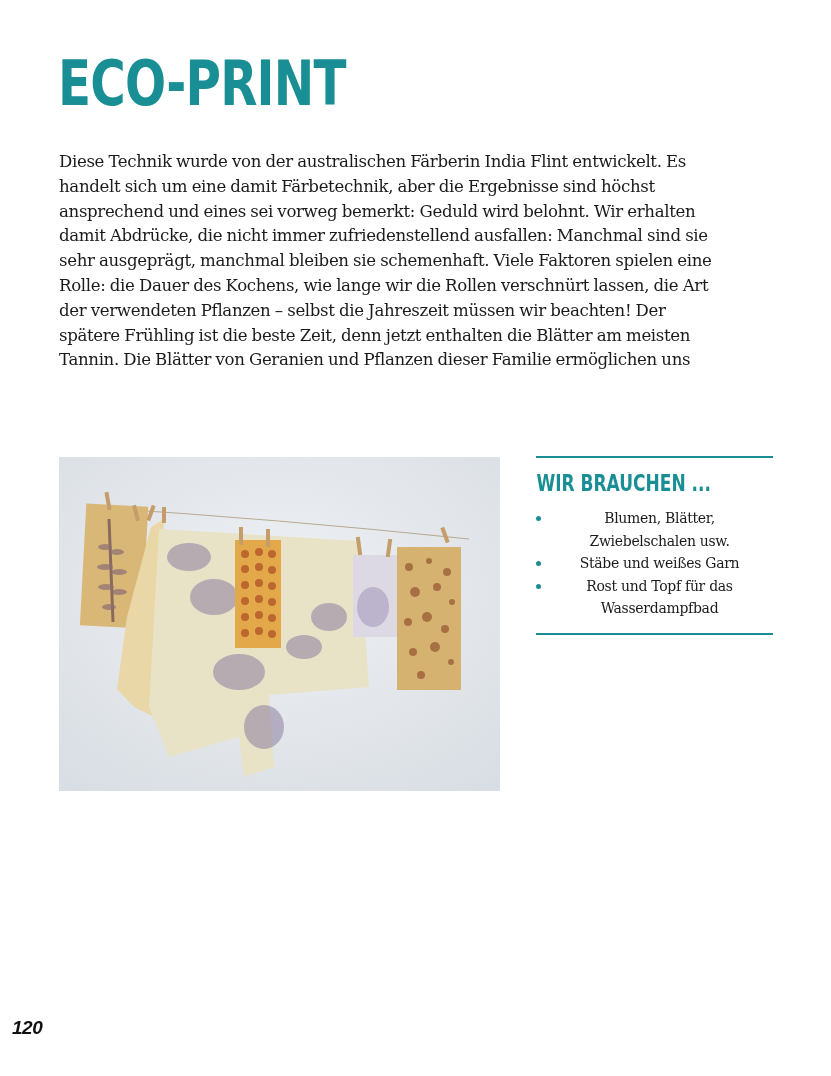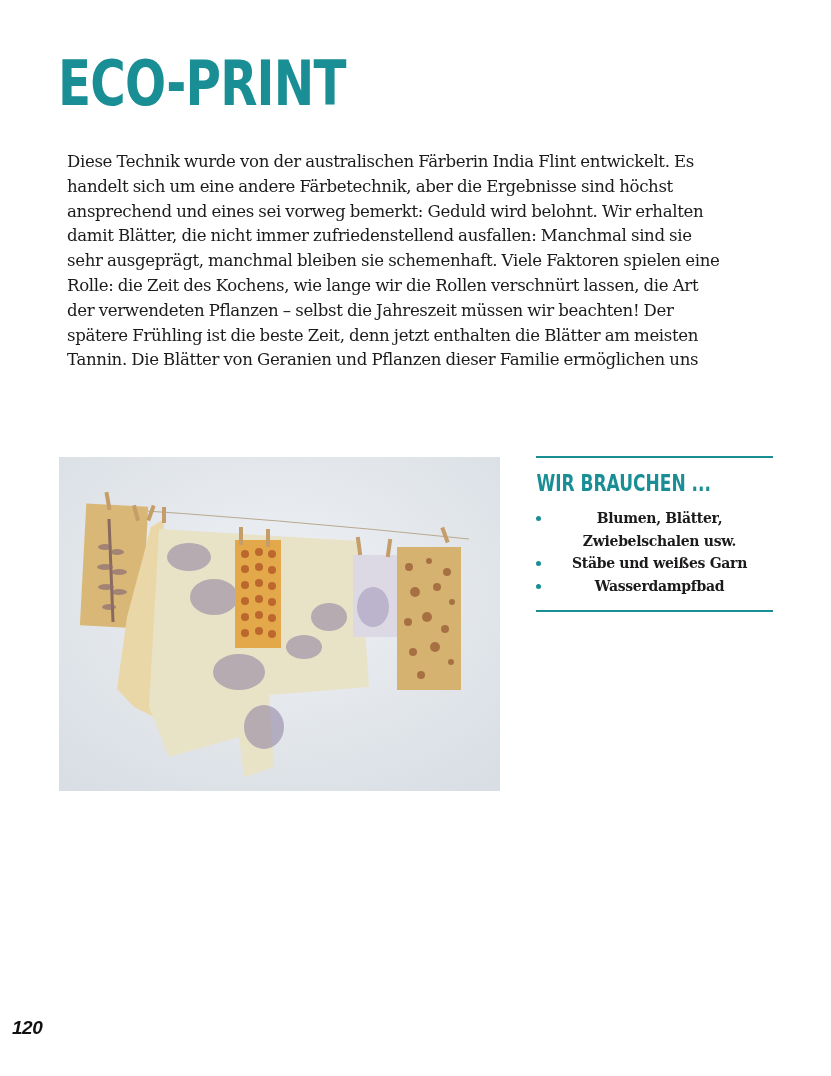--- a/index.html
+++ b/index.html
@@ -35,21 +35,21 @@
       top: 150px;
       width: 730px;
       margin: 0;
       font-family: "DejaVu Serif", serif;
       font-size: 16.6px;
       line-height: 24.8px;
       color: #1c1a1a;
       letter-spacing: -0.35px;
       word-spacing: -0.5px;
     }
-    .intro span { display: block; white-space: nowrap; margin-left: 8px; }
+    .intro span { display: block; white-space: nowrap; }
     .photo {
       position: absolute;
       left: 59px;
       top: 457px;
       width: 441px;
       height: 334px;
       overflow: hidden;
       background: linear-gradient(160deg, #e9ecef 0%, #dfe3e8 55%, #d5dadf 100%);
     }
     .photo svg { display: block; }
@@ -83,21 +83,20 @@
       padding: 0;
       font-family: "DejaVu Serif", serif;
       font-size: 14px;
       line-height: 22.5px;
       color: #1c1a1a;
       letter-spacing: -0.3px;
     }
     .needs-list li {
       position: relative;
       padding-left: 10px;
-      font-weight: bold;
     }
     .needs-list li .bullet {
       position: absolute;
       left: 0;
       top: 9px;
       width: 5px;
       height: 5px;
       border-radius: 50%;
       background: #1a8e95;
     }
@@ -117,25 +116,25 @@
       padding-left: 12px;
     }
   </style>
 </head>
 <body>
 
 <h1 class="page-title">ECO-PRINT</h1>
 
 <div class="intro">
   <span>Diese Technik wurde von der australischen Färberin India Flint entwickelt. Es</span>
-  <span>handelt sich um eine andere Färbetechnik, aber die Ergebnisse sind höchst</span>
+  <span>handelt sich um eine damit Färbetechnik, aber die Ergebnisse sind höchst</span>
   <span>ansprechend und eines sei vorweg bemerkt: Geduld wird belohnt. Wir erhalten</span>
-  <span>damit Blätter, die nicht immer zufriedenstellend ausfallen: Manchmal sind sie</span>
+  <span>damit Abdrücke, die nicht immer zufriedenstellend ausfallen: Manchmal sind sie</span>
   <span>sehr ausgeprägt, manchmal bleiben sie schemenhaft. Viele Faktoren spielen eine</span>
-  <span>Rolle: die Zeit des Kochens, wie lange wir die Rollen verschnürt lassen, die Art</span>
+  <span>Rolle: die Dauer des Kochens, wie lange wir die Rollen verschnürt lassen, die Art</span>
   <span>der verwendeten Pflanzen – selbst die Jahreszeit müssen wir beachten! Der</span>
   <span>spätere Frühling ist die beste Zeit, denn jetzt enthalten die Blätter am meisten</span>
   <span>Tannin. Die Blätter von Geranien und Pflanzen dieser Familie ermöglichen uns</span>
 </div>
 
 <div class="photo" role="img" aria-label="Eco-printed fabric pieces hanging on a line with wooden clothespins">
   <svg width="441" height="334" viewBox="0 0 441 334" xmlns="http://www.w3.org/2000/svg">
     <defs>
       <radialGradient id="wall" cx="50%" cy="40%" r="75%">
         <stop offset="0%" stop-color="#eef1f4"></stop>
@@ -234,19 +233,20 @@
       <span class="bullet"></span>
       <span class="line">Blumen, Blätter,</span>
       <span class="line">Zwiebelschalen usw.</span>
     </li>
     <li>
       <span class="bullet"></span>
       <span class="line">Stäbe und weißes Garn</span>
     </li>
     <li>
       <span class="bullet"></span>
+      <span class="line">Rost und Topf für das</span>
       <span class="line">Wasserdampfbad</span>
     </li>
   </ul>
   <div class="rule"></div>
 </div>
 
 <div class="page-number">120</div>
 
 </body></html>

